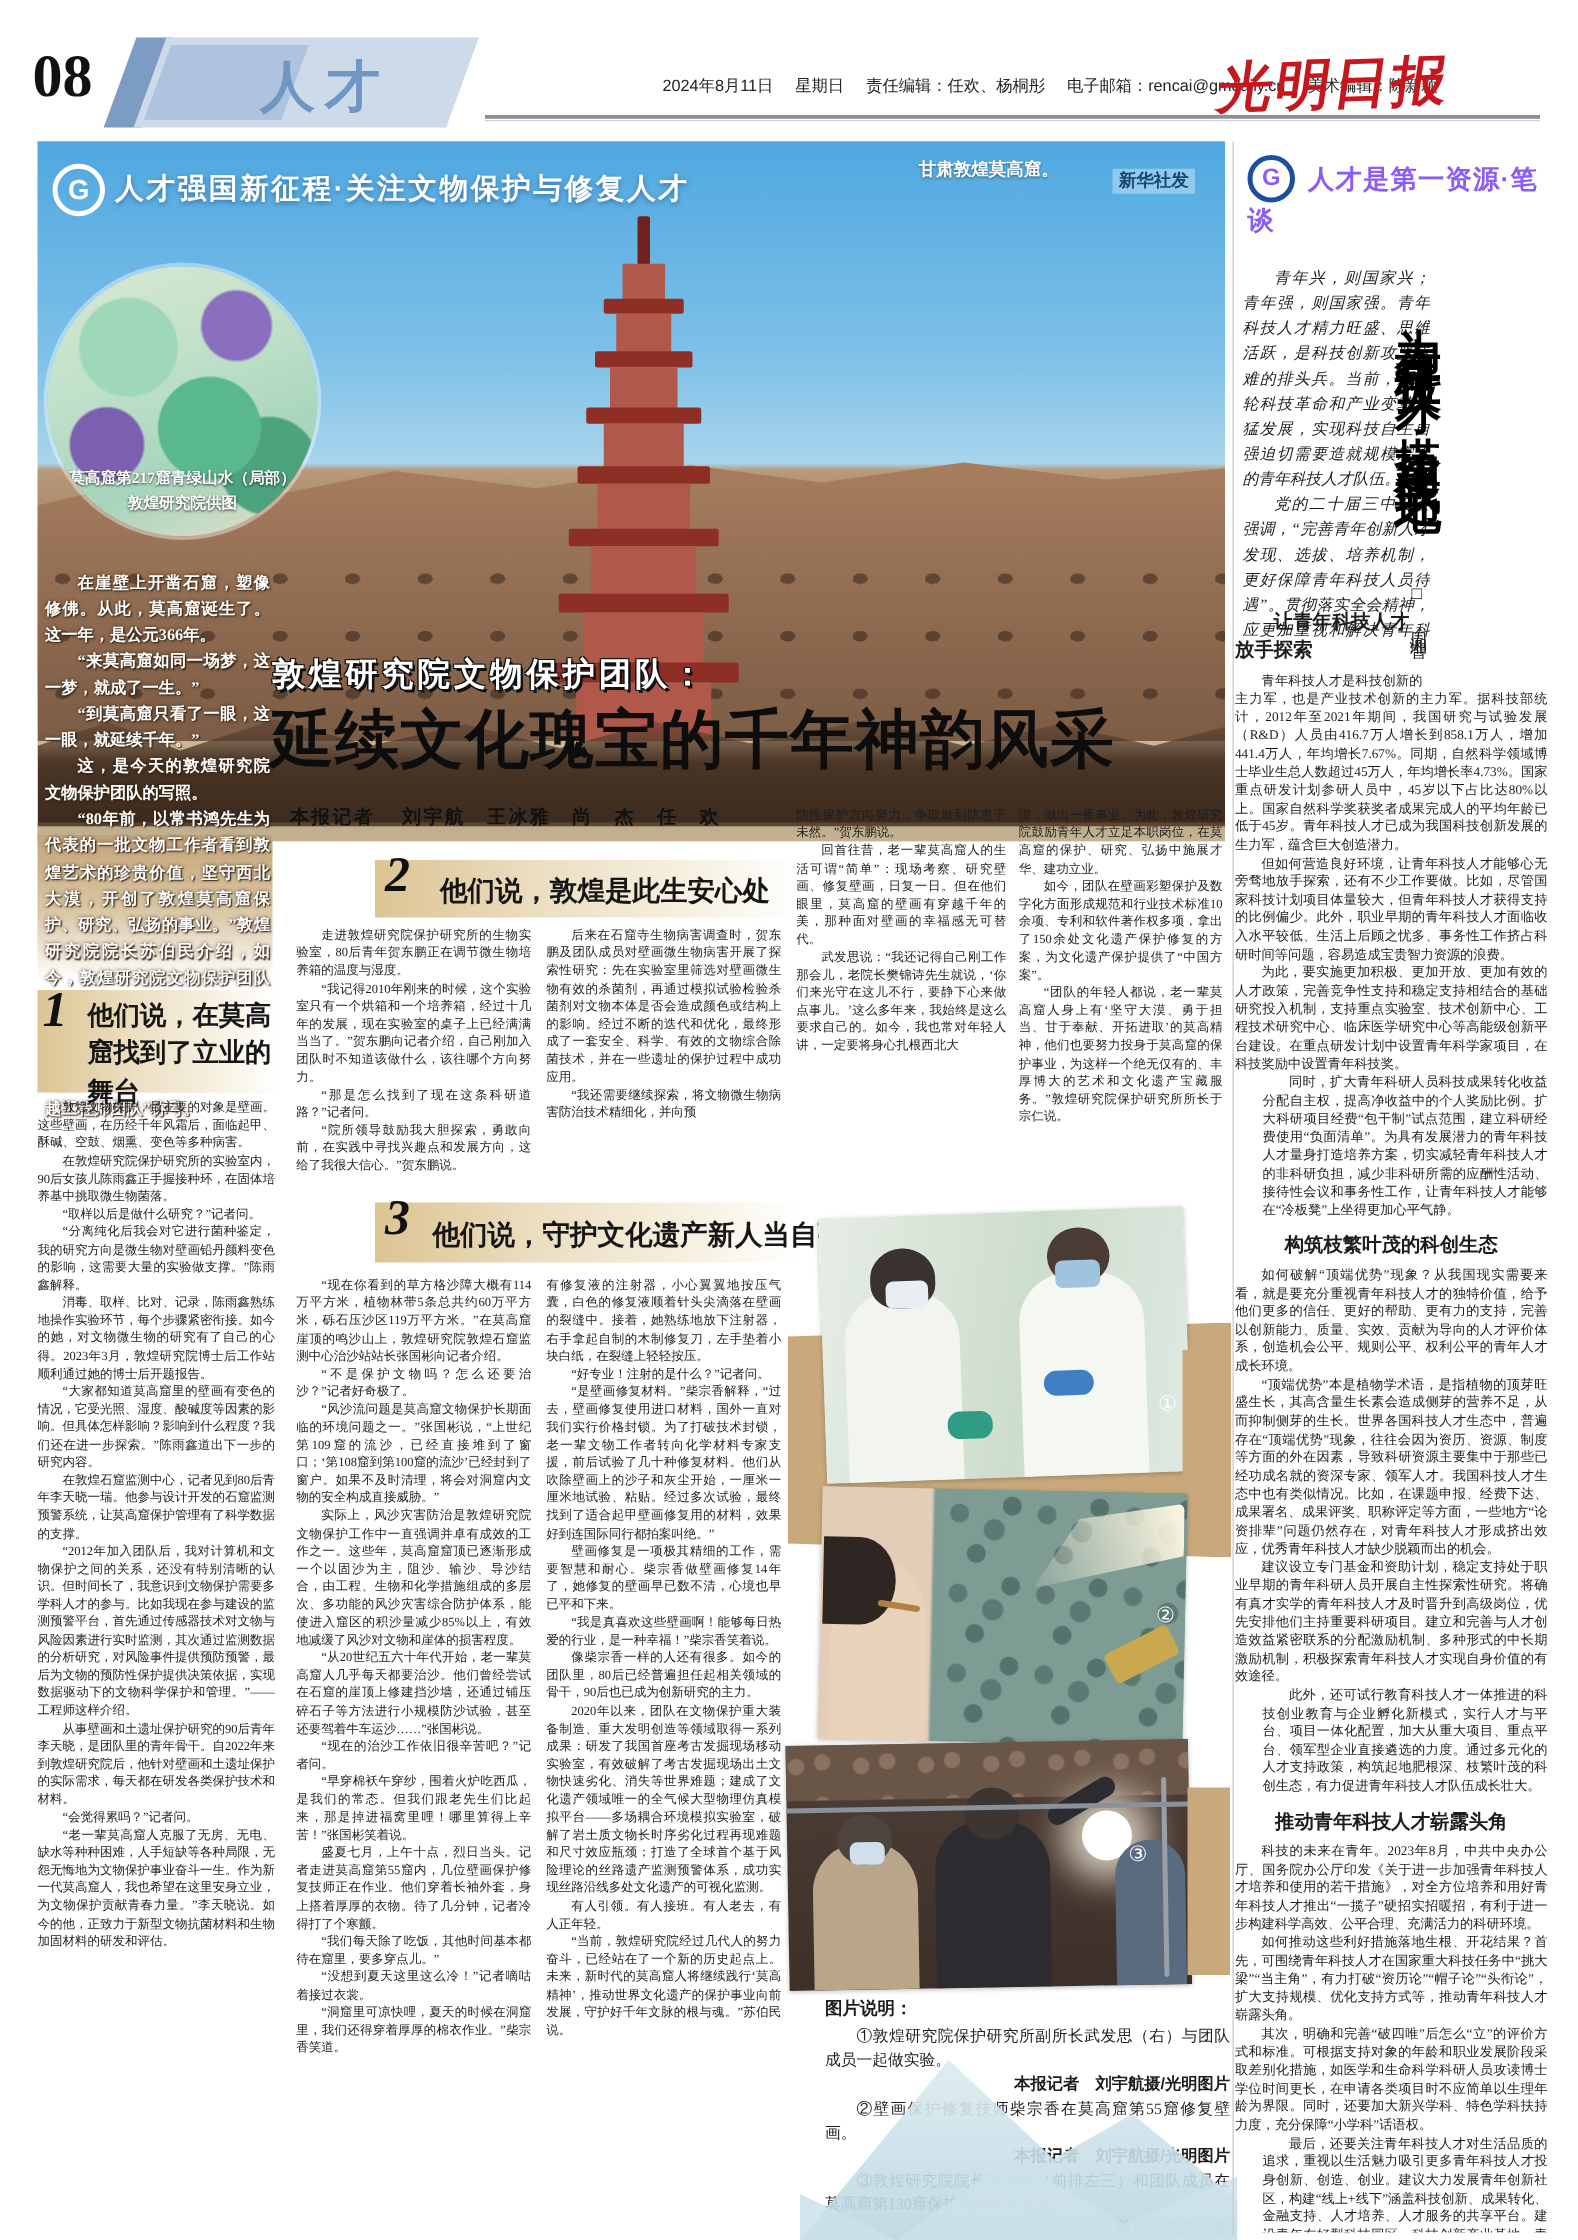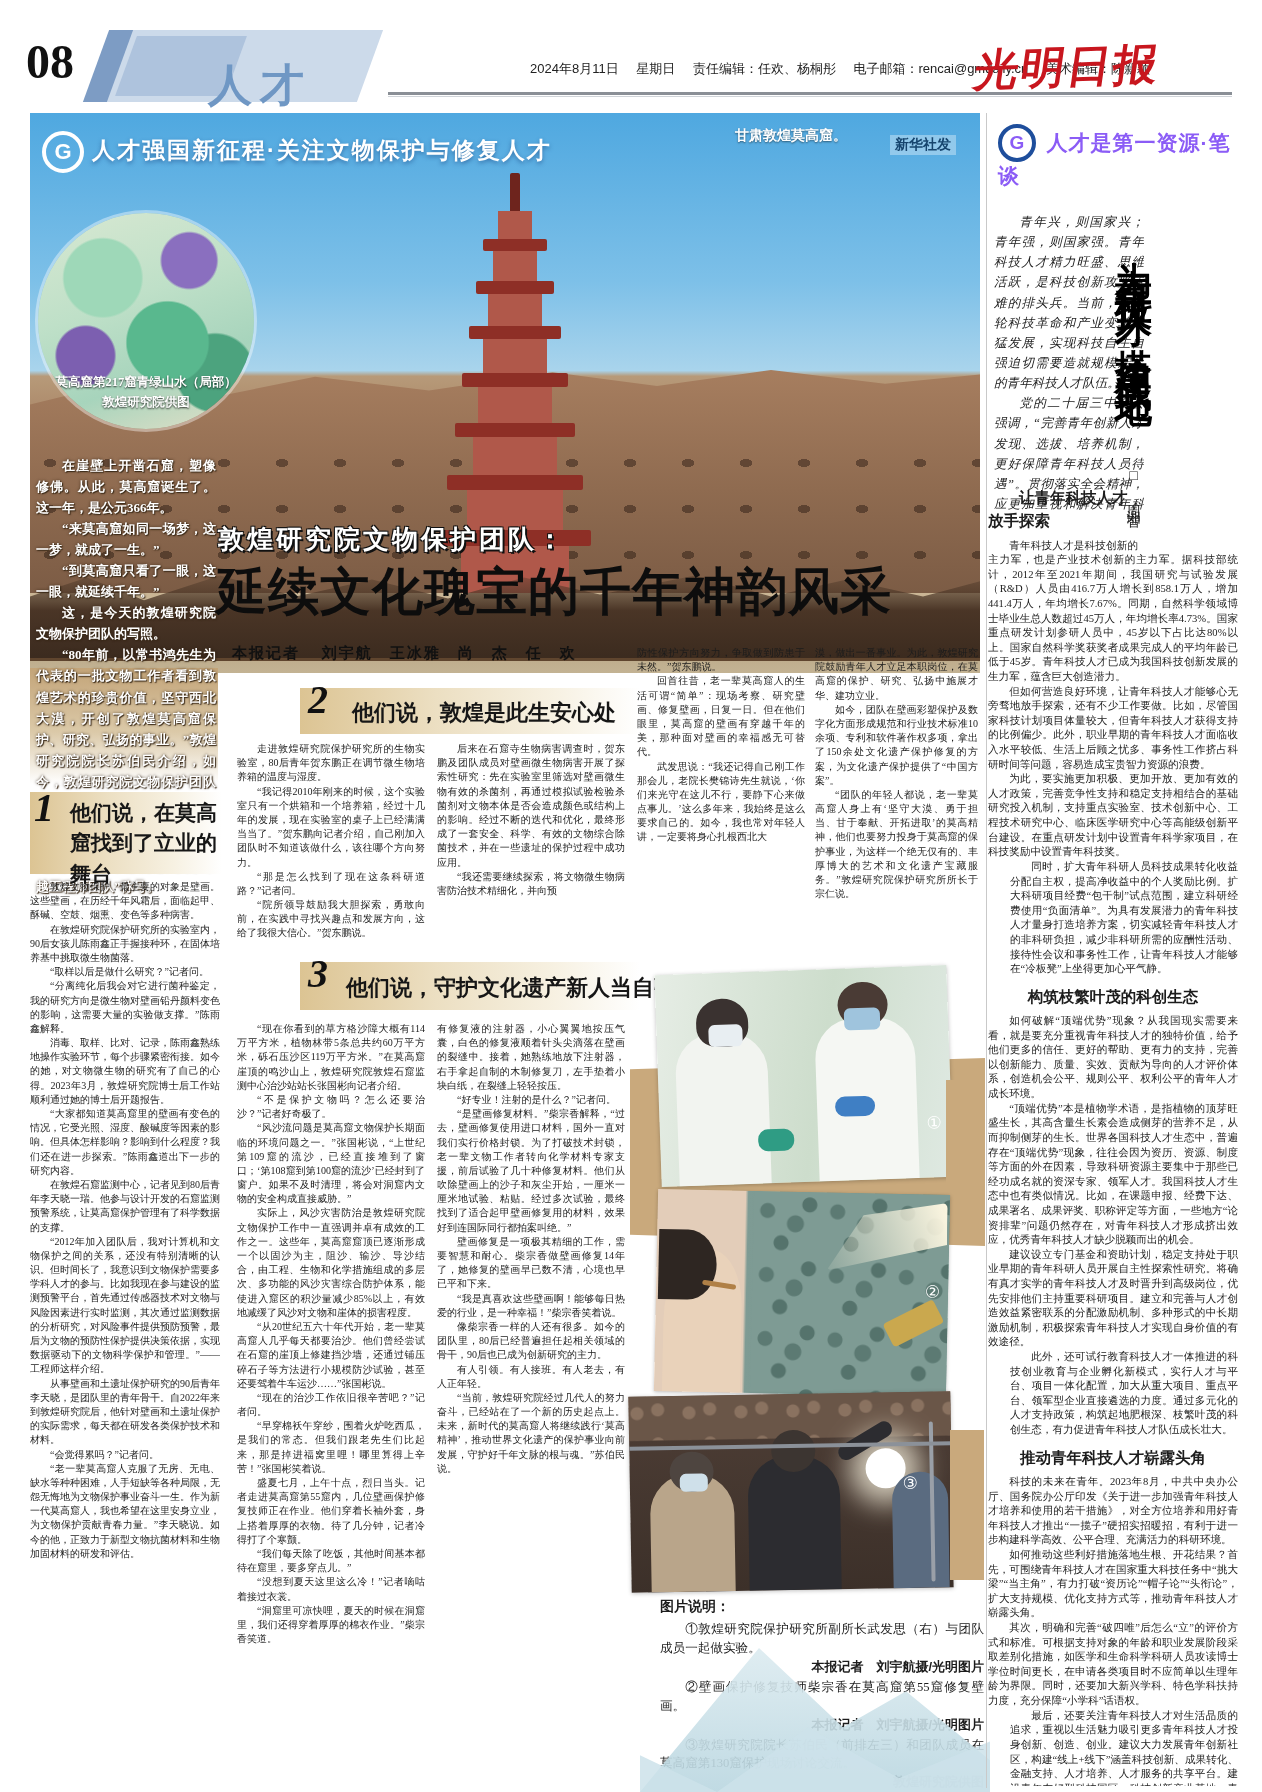--- a/index.html
+++ b/index.html
@@ -5,21 +5,21 @@
   html,body{margin:0;padding:0;background:#ffffff;}
   #page{position:relative;width:1262px;height:1792px;background:#fff;overflow:hidden;
         font-family:"Liberation Serif", serif;color:#1c1c1c;}
   .abs{position:absolute;}
   
   .page-num{left:26px;top:34px;font-family:"Liberation Serif",serif;font-weight:bold;font-size:48px;color:#111;}
   .sec-shape{top:30px;height:72px;transform:skewX(-20deg);}
   .sec-shape.s1{left:96px;width:30px;background:#7d9cc4;}
   .sec-shape.s2{left:120px;width:250px;background:#ccdaea;}
   .sec-shape.s3{left:126px;width:110px;background:#aec3dd;top:36px;height:60px;}
-  .sec-label{left:208px;top:40px;font-size:44px;font-weight:bold;color:#6f97c4;font-family:"Liberation Sans",sans-serif;letter-spacing:8px;margin-top:16px;}
+  .sec-label{left:208px;top:40px;font-size:44px;font-weight:bold;color:#6f97c4;font-family:"Liberation Sans",sans-serif;letter-spacing:8px;}
   .date-line{left:530px;top:60px;font-size:13px;color:#222;font-family:"Liberation Sans",sans-serif;white-space:nowrap;}
   .date-line span{margin-right:14px;}
   .masthead{left:975px;top:38px;font-size:44px;font-weight:bold;color:#c8161e;
             font-family:"Liberation Serif",serif;transform:skewX(-10deg) rotate(-2deg);letter-spacing:2px;}
   .hrule{left:388px;top:92px;width:844px;height:3px;background:#8a8f96;}
   .hrule2{left:388px;top:96px;width:844px;height:1px;background:#cfd3d8;}
   
   .photo-area{left:30px;top:113px;width:950px;height:560px;overflow:hidden;
       background:linear-gradient(180deg,#4fa8e0 0%,#7dc0e8 30%,#a9d4ec 46%,#b79a79 47%,#a1795c 60%,#8d6a50 74%,#c9b493 84%,#d3c4a6 100%);}
   .cliff{position:absolute;left:0;top:250px;width:950px;height:230px;
@@ -258,20 +258,21 @@
       <p>“没想到夏天这里这么冷！”记者嘀咕着接过衣裳。</p>
       <p>“洞窟里可凉快哩，夏天的时候在洞窟里，我们还得穿着厚厚的棉衣作业。”柴宗香笑道。</p>
     </div>
   <div class="abs col cont-first" id="s3colB">
       <p>有修复液的注射器，小心翼翼地按压气囊，白色的修复液顺着针头尖滴落在壁画的裂缝中。接着，她熟练地放下注射器，右手拿起自制的木制修复刀，左手垫着小块白纸，在裂缝上轻轻按压。</p>
       <p>“好专业！注射的是什么？”记者问。</p>
       <p>“是壁画修复材料。”柴宗香解释，“过去，壁画修复使用进口材料，国外一直对我们实行价格封锁。为了打破技术封锁，老一辈文物工作者转向化学材料专家支援，前后试验了几十种修复材料。他们从吹除壁画上的沙子和灰尘开始，一厘米一厘米地试验、粘贴。经过多次试验，最终找到了适合起甲壁画修复用的材料，效果好到连国际同行都拍案叫绝。”</p>
       <p>壁画修复是一项极其精细的工作，需要智慧和耐心。柴宗香做壁画修复14年了，她修复的壁画早已数不清，心境也早已平和下来。</p>
       <p>“我是真喜欢这些壁画啊！能够每日热爱的行业，是一种幸福！”柴宗香笑着说。</p>
       <p>像柴宗香一样的人还有很多。如今的团队里，80后已经普遍担任起相关领域的骨干，90后也已成为创新研究的主力。</p>
+      <p>2020年以来，团队在文物保护重大装备制造、重大发明创造等领域取得一系列成果：研发了我国首座考古发掘现场移动实验室，有效破解了考古发掘现场出土文物快速劣化、消失等世界难题；建成了文化遗产领域唯一的全气候大型物理仿真模拟平台——多场耦合环境模拟实验室，破解了岩土质文物长时序劣化过程再现难题和尺寸效应瓶颈；打造了全球首个基于风险理论的丝路遗产监测预警体系，成功实现丝路沿线多处文化遗产的可视化监测。</p>
       <p>有人引领。有人接班。有人老去，有人正年轻。</p>
       <p>“当前，敦煌研究院经过几代人的努力奋斗，已经站在了一个新的历史起点上。未来，新时代的莫高窟人将继续践行‘莫高精神’，推动世界文化遗产的保护事业向前发展，守护好千年文脉的根与魂。”苏伯民说。</p>
     </div>
 
   <div class="abs tan" style="left:630px;top:1058px;width:355px;height:188px;clip-path:polygon(0 6%,100% 0,100% 100%,0 94%);"></div>
   <div class="abs ph" id="ph1">
     <div class="fig" style="left:18px;top:60px;width:92px;height:152px;background:#f2f4f0;border-radius:40px 40px 0 0;"></div>
     <div class="fig" style="left:40px;top:26px;width:52px;height:48px;background:#3a3230;border-radius:50% 50% 40% 40%;"></div>
     <div class="fig" style="left:52px;top:52px;width:34px;height:22px;background:#e8eef2;"></div>
     <div class="fig" style="left:158px;top:50px;width:100px;height:162px;background:#f5f7f3;border-radius:40px 40px 0 0;"></div>

